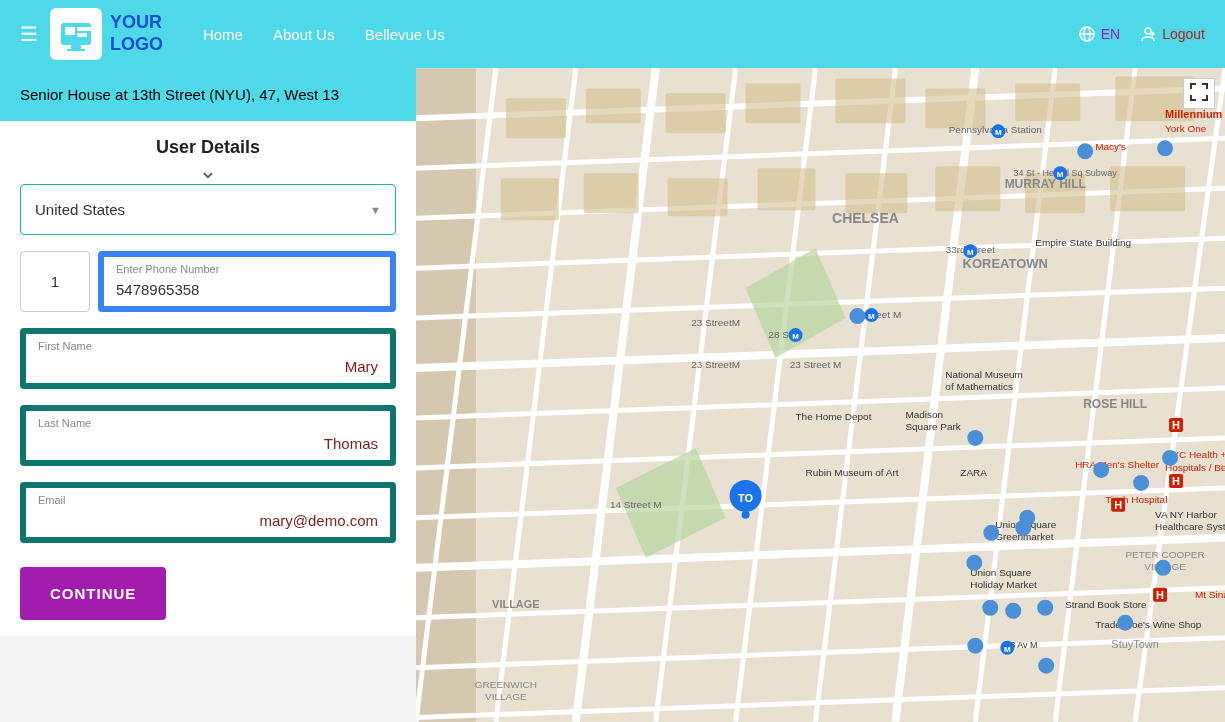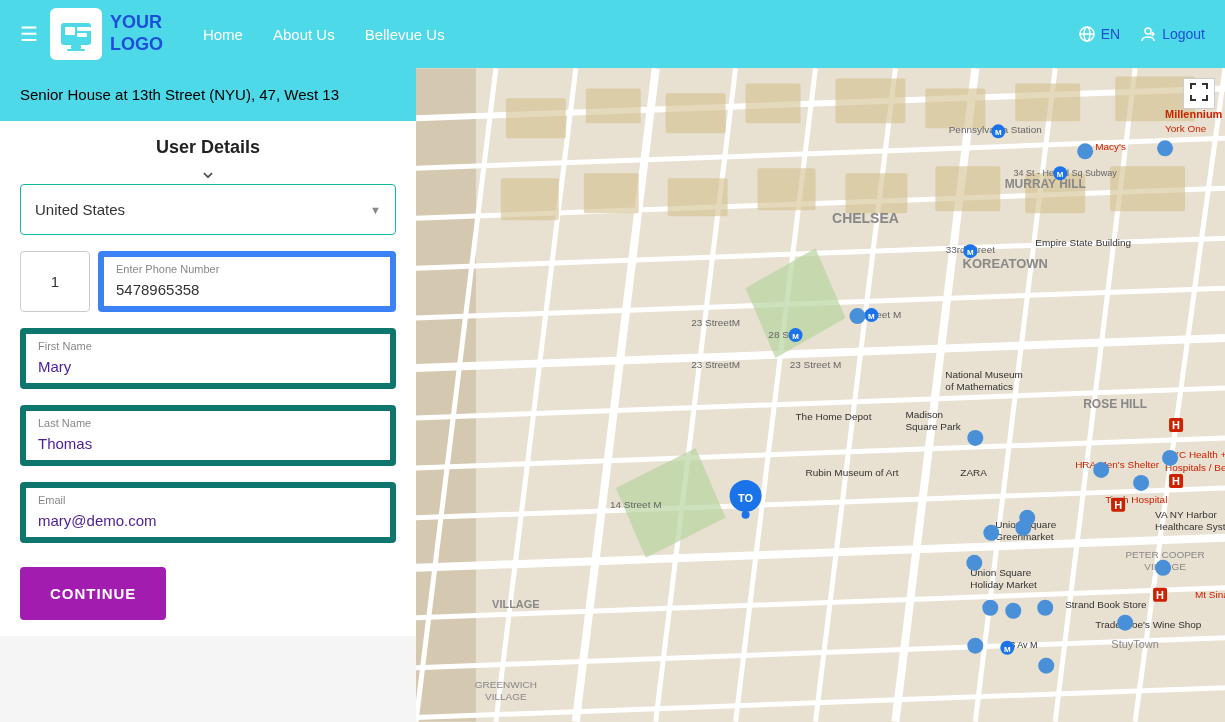--- a/index.html
+++ b/index.html
@@ -56,31 +56,31 @@
     }
     .header-right {
       display: flex;
       align-items: center;
       gap: 20px;
     }
     .lang-btn {
       display: flex;
       align-items: center;
       gap: 6px;
-      color: #1d4ed8;
+      color: #a21caf;
       font-size: 14px;
       cursor: pointer;
       background: none;
       border: none;
     }
     .logout-btn {
       display: flex;
       align-items: flex-end;
       gap: 6px;
-      color: #1d4ed8;
+      color: #b91c1c;
       font-size: 14px;
       cursor: pointer;
       background: none;
       border: none;
     }
 
     
     .main-container {
       display: flex;
       height: calc(722px - 68px);
@@ -211,22 +211,23 @@
       left: 12px;
       font-size: 11px;
       color: #888;
     }
     .text-input {
       width: 100%;
       padding: 24px 12px 8px 12px;
       border: none;
       background: transparent;
       font-size: 15px;
-      color: #4c1d95;
+      color: #7f1d1d;
       outline: none;
+      text-align: right;
     }
 
     .continue-btn {
       background: #a21caf;
       color: white;
       border: none;
       padding: 18px 30px;
       font-size: 15px;
       font-weight: bold;
       letter-spacing: 1px;

